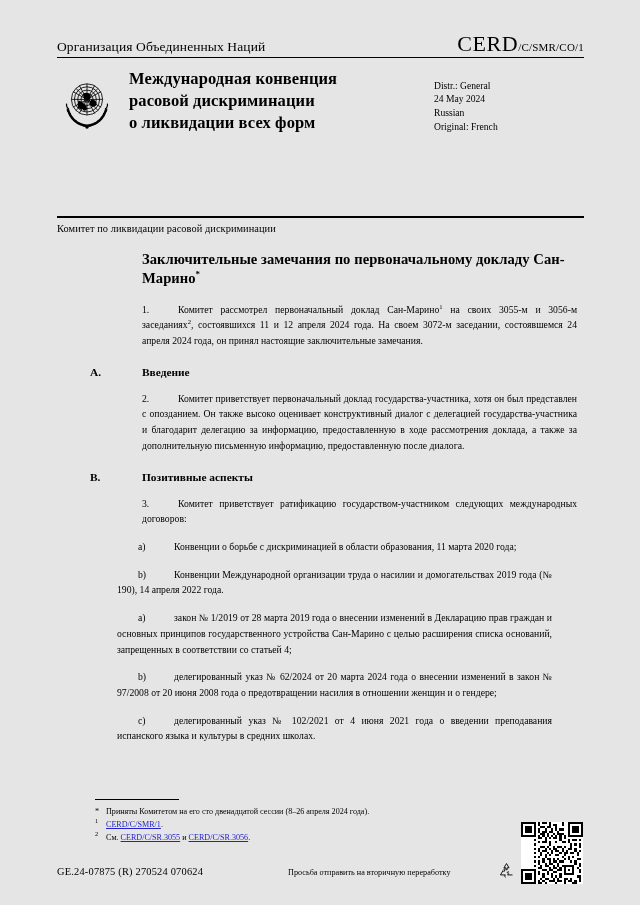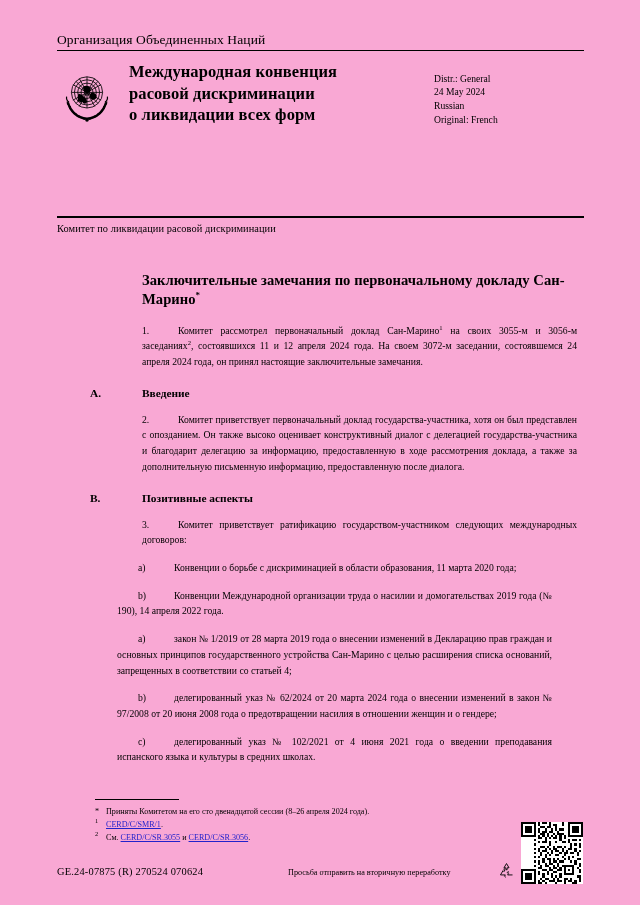--- a/index.html
+++ b/index.html
@@ -14,21 +14,21 @@
     font-family: "Liberation Serif", "DejaVu Serif", serif;
     color: #000000;
     overflow: hidden;
   }
 
   .page {
     position: absolute;
     left: 0; top: 0;
     width: 640px;
     height: 905px;
-    background: #f9a8d4;
+    background: #e5e5e5;
   }
 
   
   .masthead {
     position: absolute;
     left: 57px;
     top: 33px;
     width: 527px;
   }
   .masthead-top {
@@ -121,21 +121,20 @@
     width: 527px;
   }
 
   .doc-title {
     margin-left: 85px;
     width: 435px;
     font-size: 14.6px;
     font-weight: bold;
     line-height: 1.32;
     letter-spacing: 0.05px;
-    margin-top: 21px;
   }
   .doc-title sup {
     font-size: 9px;
     vertical-align: super;
     line-height: 0;
   }
 
   p.para {
     margin: 0;
     font-size: 9.7px;
@@ -240,20 +239,23 @@
   }
 </style>
 </head>
 <body>
 
 <div class="page">
 
   <div class="masthead">
     <div class="masthead-top">
       <div class="org-name">Организация Объединенных Наций</div>
+      <div class="doc-symbol">
+        <span class="sym-main">CERD</span><span class="sym-sub">/C/SMR/CO/1</span>
+      </div>
     </div>
     <div class="rule-thin"></div>
 
     <div class="masthead-main">
       <div class="emblem-cell">
         <svg class="emblem" viewBox="0 0 100 100">
           <g fill="none" stroke="#000" stroke-width="1.4">
             <circle cx="50" cy="44" r="26"></circle>
             <circle cx="50" cy="44" r="21"></circle>
             <circle cx="50" cy="44" r="15.5"></circle>

